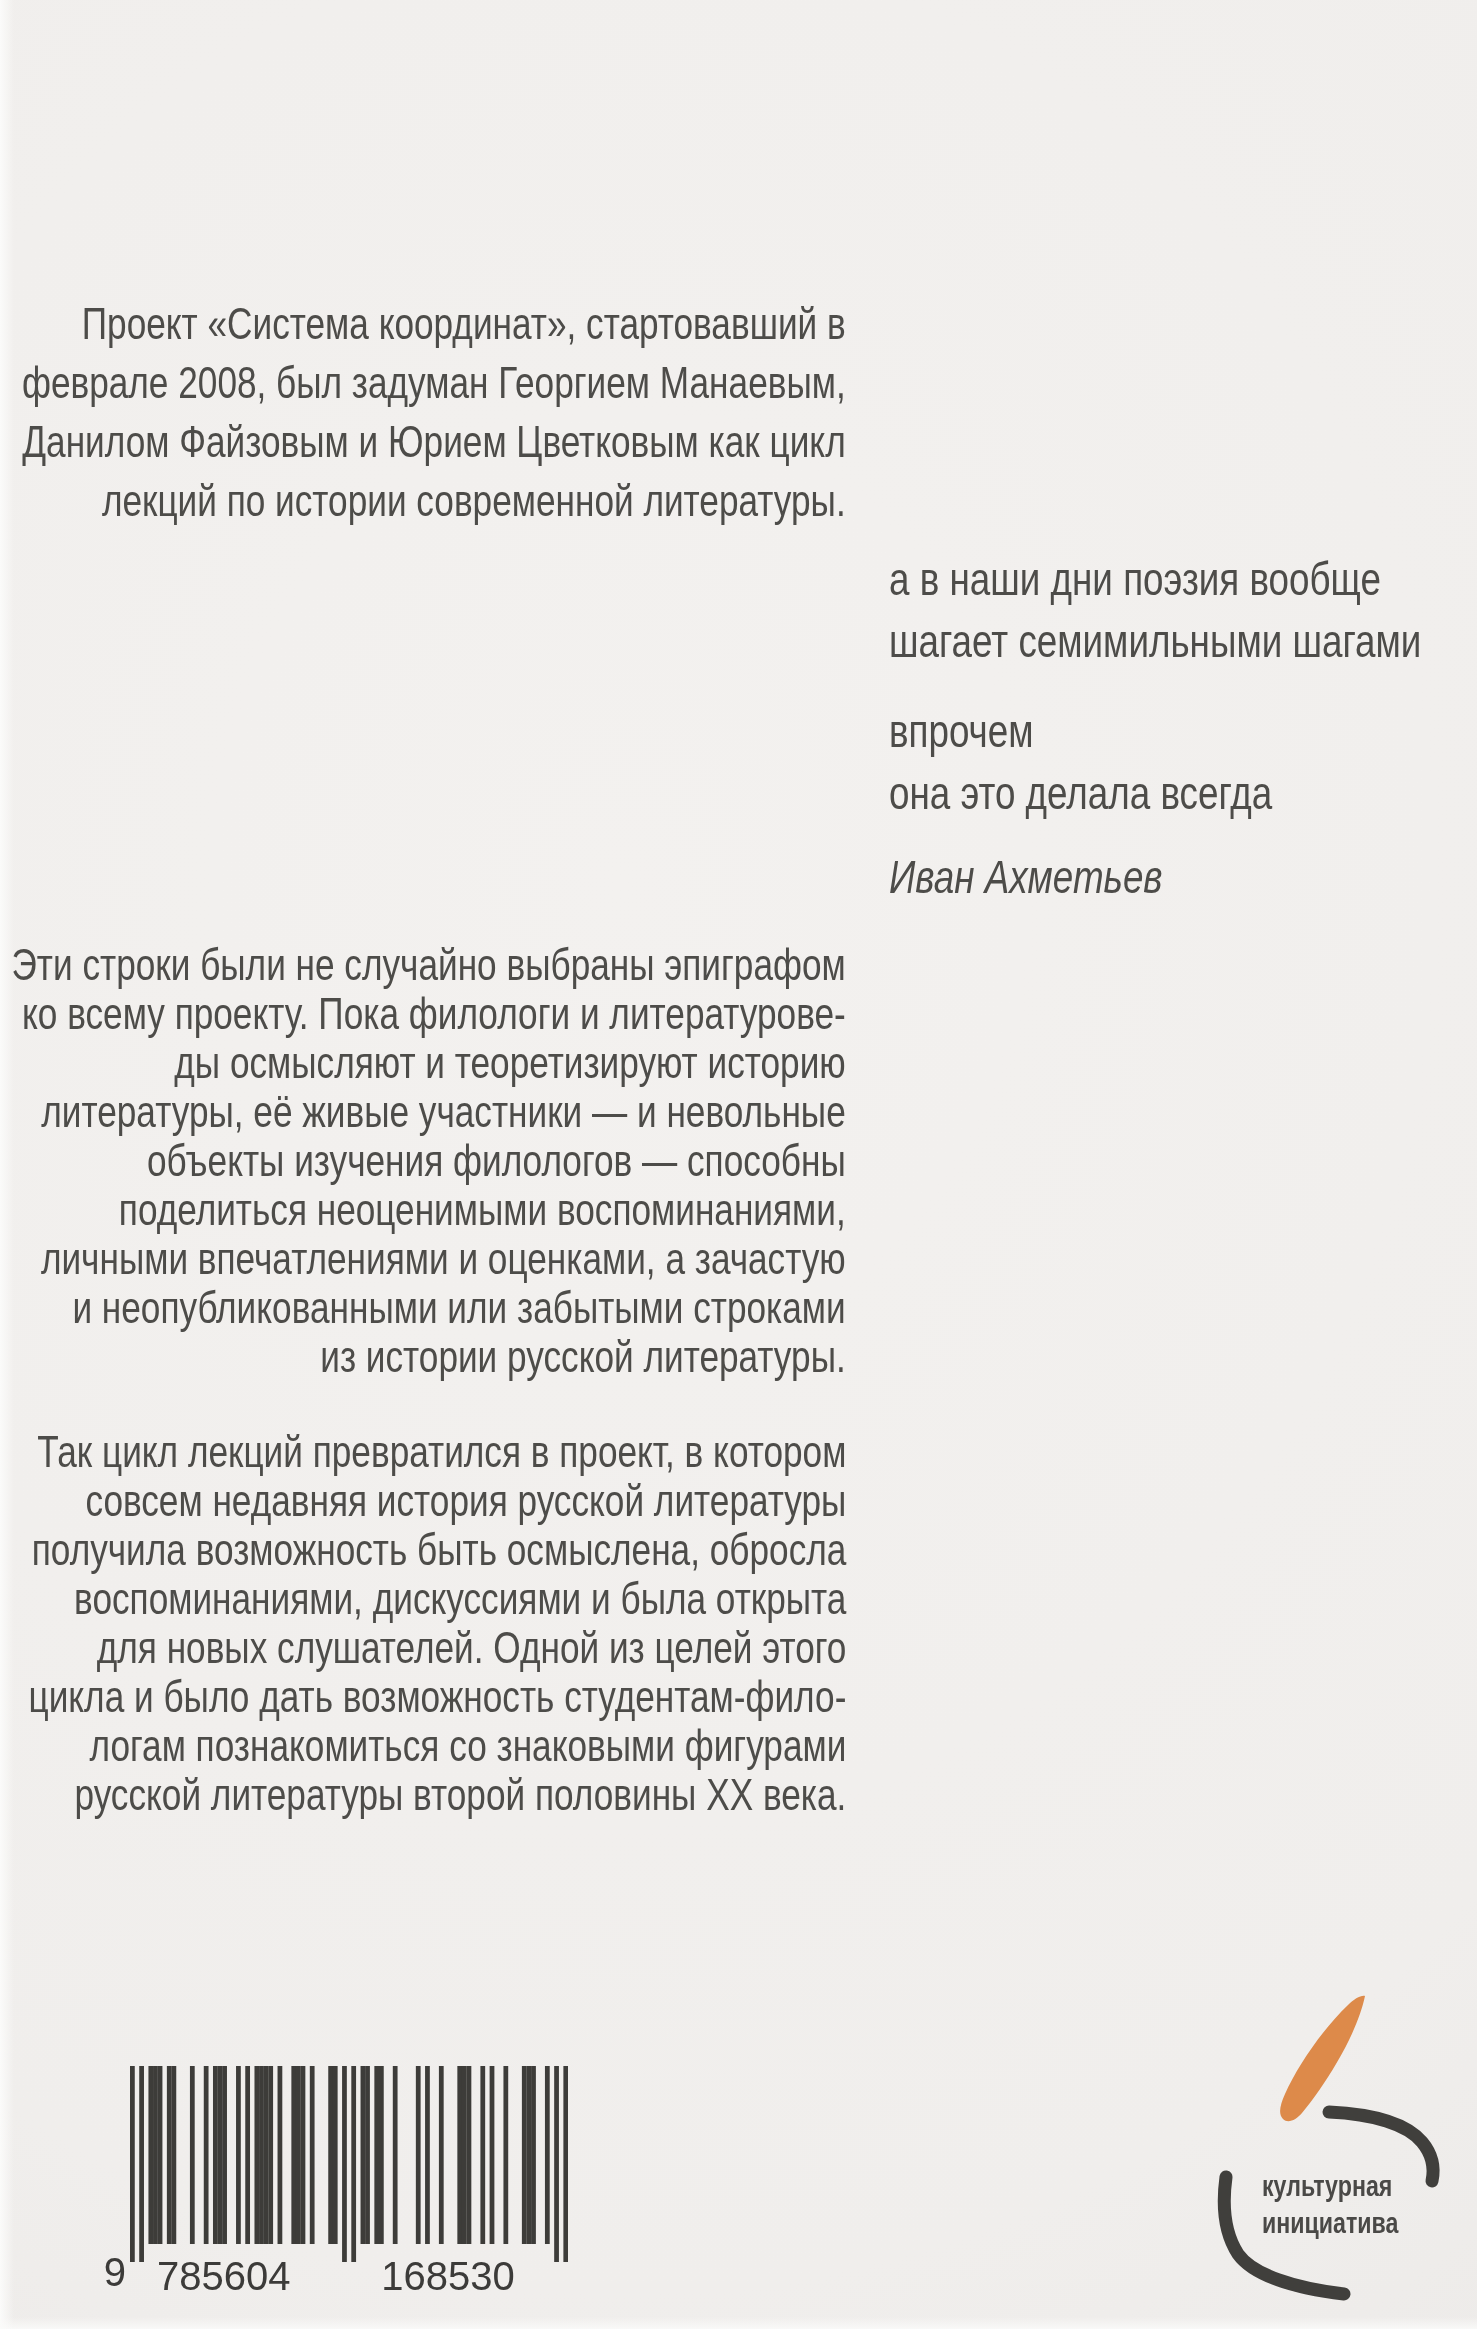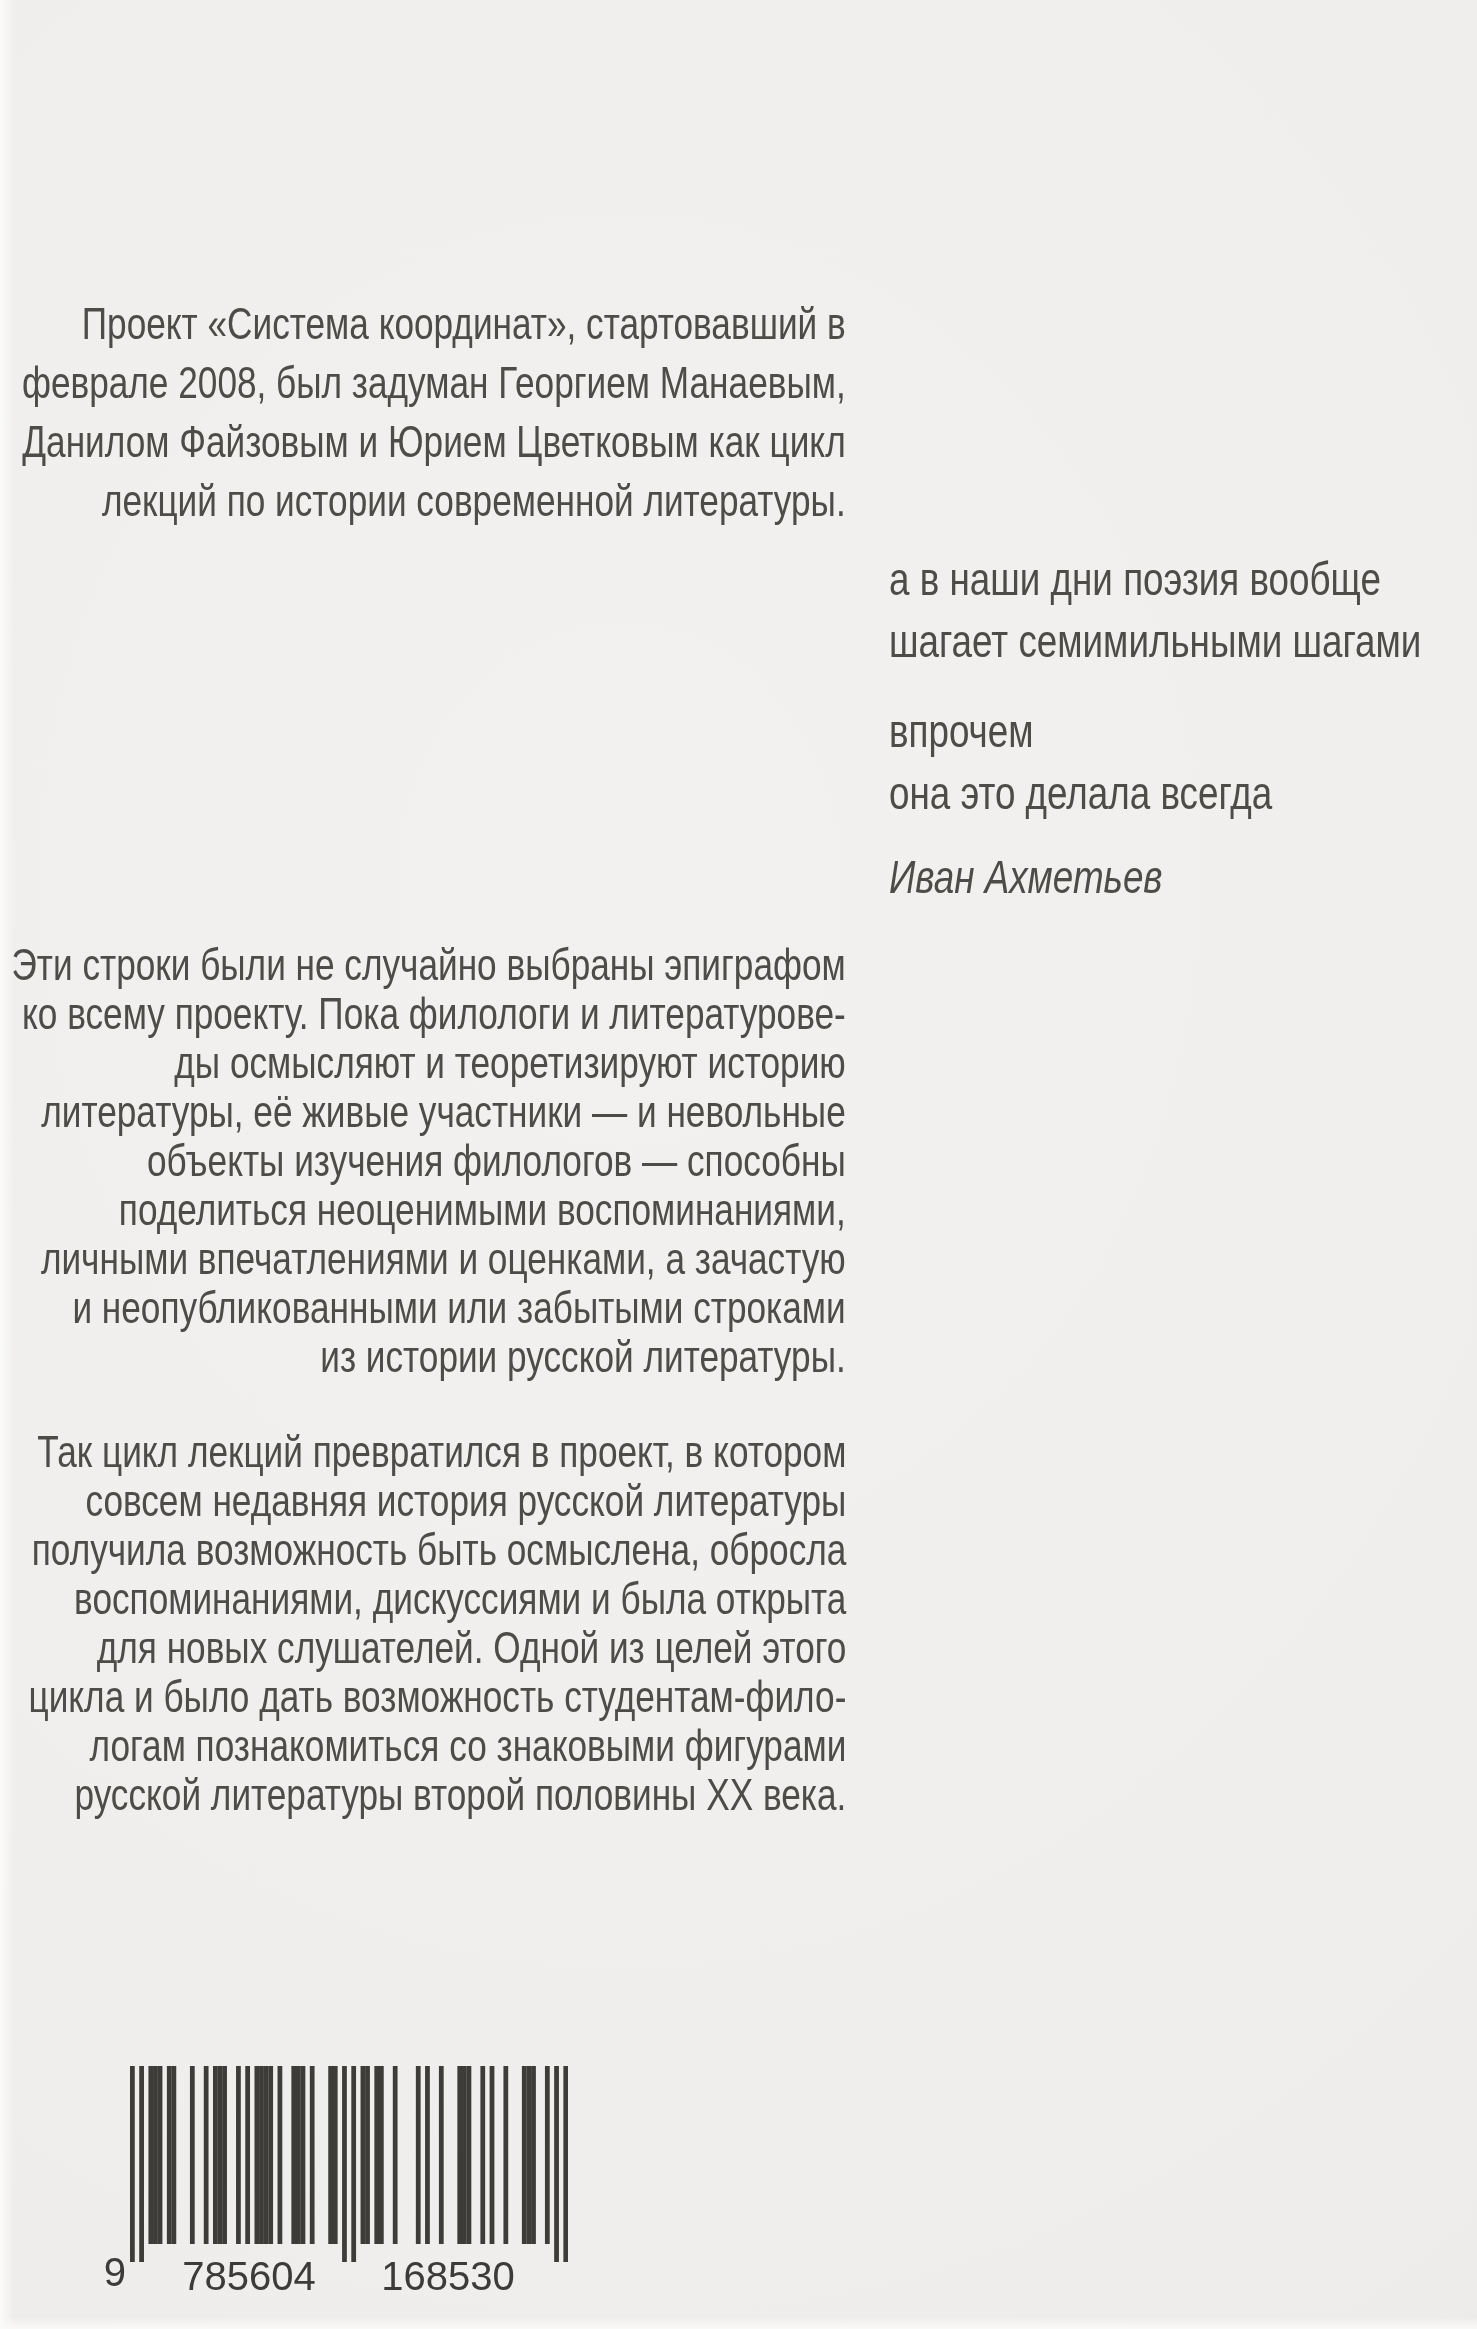--- a/index.html
+++ b/index.html
@@ -17,21 +17,21 @@
   .left-block{position:absolute;text-align:left;transform:scaleX(.8);transform-origin:0 0;white-space:nowrap;}
   .intro{right:631px;top:294px;font-size:44px;line-height:59px;}
   .epigraph{left:889px;top:548px;font-size:46px;line-height:62px;}
   .ep-stanza2{margin-top:28px;}
   .ep-author{margin-top:22px;font-style:italic;}
   .body1{right:631px;top:940px;font-size:44px;line-height:49px;}
   .body2{right:631px;top:1427px;font-size:44px;line-height:49px;}
   .barcode{position:absolute;left:130px;top:2066px;width:438px;height:240px;}
   .bc-digits{position:absolute;font-size:40px;color:#3c3b39;letter-spacing:0px;}
   .bc-prefix{left:-32px;top:184px;width:28px;text-align:right;}
-  .bc-g1{left:34px;top:188px;width:170px;text-align:center;}
+  .bc-g1{left:27px;top:188px;width:170px;text-align:left;}
   .bc-g2{left:233px;top:188px;width:170px;text-align:center;}
   .logo{position:absolute;left:1205px;top:1963px;width:255px;height:345px;}
   .logo svg{position:absolute;left:0;top:0;}
   .logo-line{position:absolute;left:57px;font-weight:bold;font-size:29px;line-height:34px;
              color:#4a4947;transform:scaleX(.8);transform-origin:0 0;white-space:nowrap;}
   .logo-l1{top:206px;}
   .logo-l2{top:243px;}
 </style>
 </head>
 <body>
@@ -128,14 +128,24 @@
         <rect x="401.12" y="0" width="4.76" height="178" fill="#3d3c39"></rect>
         <rect x="414.95" y="0" width="4.76" height="178" fill="#3d3c39"></rect>
         <rect x="424.17" y="0" width="4.76" height="196" fill="#3d3c39"></rect>
         <rect x="433.39" y="0" width="4.76" height="196" fill="#3d3c39"></rect>
       </svg>
     <div class="bc-digits bc-prefix">9</div>
     <div class="bc-digits bc-g1">785604</div>
     <div class="bc-digits bc-g2">168530</div>
   </div>
 
+  <div class="logo">
+    <svg width="255" height="345" viewBox="0 0 255 345">
+      <path id="logo-flame" d="M160,33 C156,52 146,76 131,101 C121,118 108,137 97,150 C91,157 83,161 78,156
+               C73,151 75,142 80,131 C93,102 118,66 143,42 C149,36 156,32 160,33 Z" fill="#dd8a4a"></path>
+      <path id="logo-stroke-right" d="M124,149 C168,151 202,161 217,179 C227,191 230,204 227,218" fill="none" stroke-width="13" stroke-linecap="round" stroke="#403f3c"></path>
+      <path id="logo-stroke-left" d="M21,214 C17,243 20,271 33,291 C48,312 89,325 139,331" fill="none" stroke-width="13" stroke-linecap="round" stroke="#403f3c"></path>
+    </svg>
+    <div class="logo-line logo-l1">культурная</div>
+    <div class="logo-line logo-l2">инициатива</div>
+  </div>
 
 </div>
 
 </body></html>

